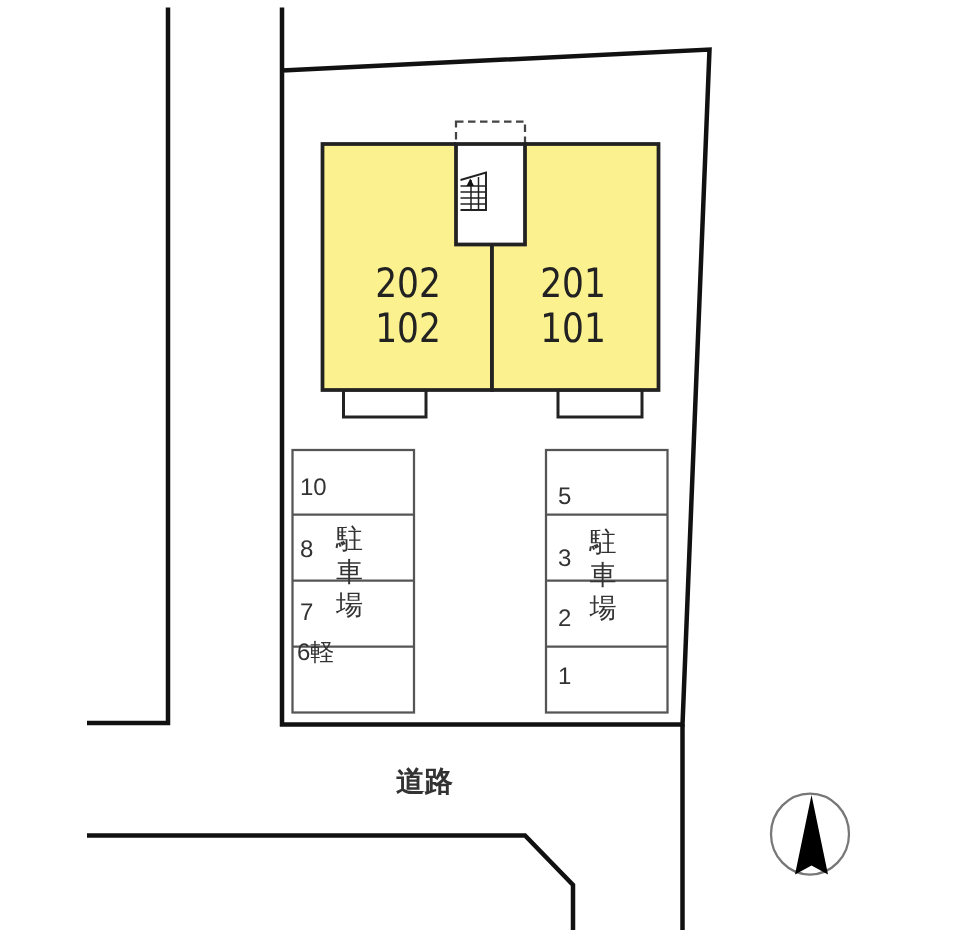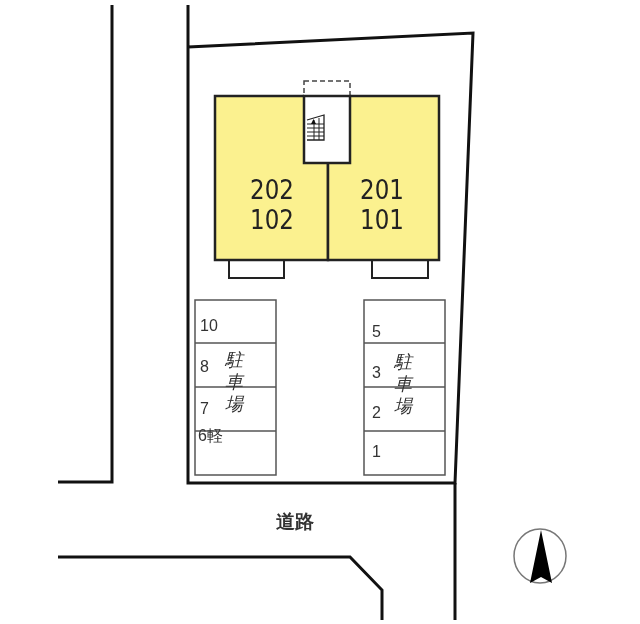--- a/index.html
+++ b/index.html
@@ -2,21 +2,21 @@
 <html><head>
 <meta charset="utf-8">
 <style>
   html, body { margin: 0; padding: 0; background: #ffffff; }
   body { width: 640px; height: 624px; position: relative; overflow: hidden;
          font-family: "Liberation Sans", "DejaVu Sans", sans-serif; }
   svg { position: absolute; left: 0; top: 0; }
   .lbl { position: absolute; color: #222; white-space: nowrap; line-height: 1; }
   .unit { font-family: "DejaVu Sans", "Liberation Sans", sans-serif; font-size: 27px; text-align: center; width: 100px; line-height: 30px; transform: scaleX(0.85); }
   .spot { font-size: 16px; color: #333; }
-  .pk-title { font-family: "DejaVu Sans", sans-serif; font-size: 18px; color: #333; width: 20px; line-height: 22px; text-align: center; white-space: normal; font-style: italic; }
+  .pk-title { font-family: "DejaVu Sans", sans-serif; font-size: 18px; color: #333; width: 20px; line-height: 22px; white-space: normal; }
   .road { font-family: "DejaVu Sans", sans-serif; font-size: 19px; font-weight: bold; color: #333; }
 </style>
 </head>
 <body>
 
 <svg width="640" height="624" viewBox="0 0 640 624">
 
   <polyline points="112,5 112,482 58,482" fill="none" stroke="#111" stroke-width="3"></polyline>
 
   <polyline points="188,5 188,483 455,483 473,33 188,47" fill="none" stroke="#111" stroke-width="3"></polyline>
@@ -78,13 +78,13 @@
 <div class="lbl spot" style="left:200px; top:401px;">7</div>
 <div class="lbl spot" style="left:198px; top:428px;">6軽</div>
 <div class="lbl pk-title" style="left:224px; top:349px;">駐車場</div>
 
 <div class="lbl spot" style="left:372px; top:324px;">5</div>
 <div class="lbl spot" style="left:372px; top:365px;">3</div>
 <div class="lbl spot" style="left:372px; top:405px;">2</div>
 <div class="lbl spot" style="left:372px; top:444px;">1</div>
 <div class="lbl pk-title" style="left:393px; top:351px;">駐車場</div>
 
-<div class="lbl road" style="left:276px; top:512px;">道路</div>
+<div class="lbl road" style="left:264px; top:512px;">道路</div>
 
 </body></html>

